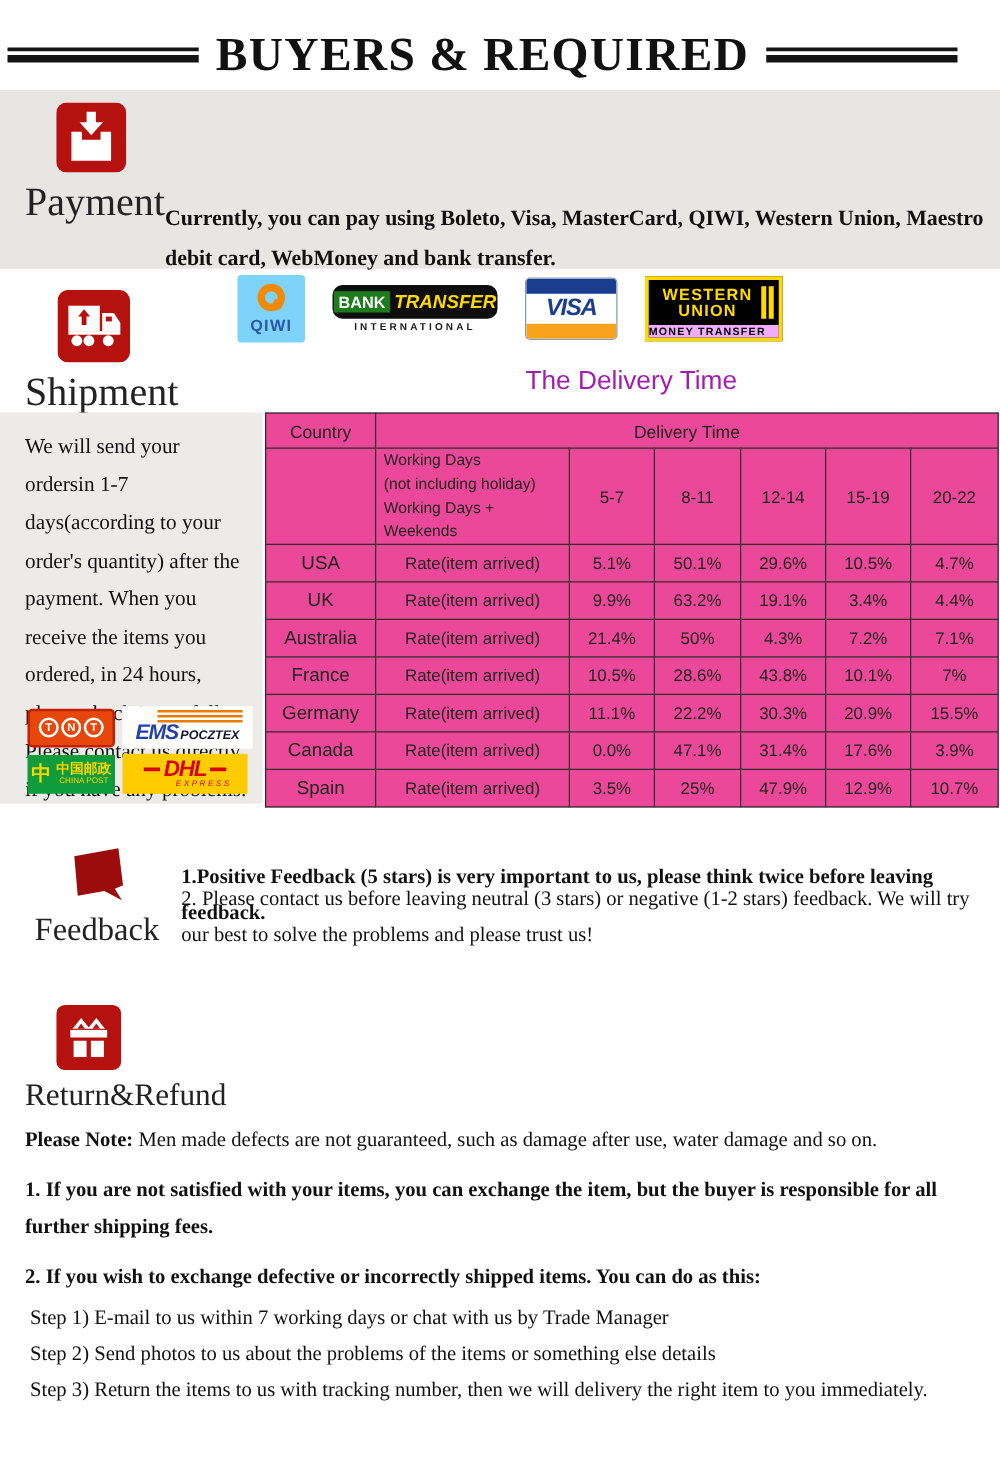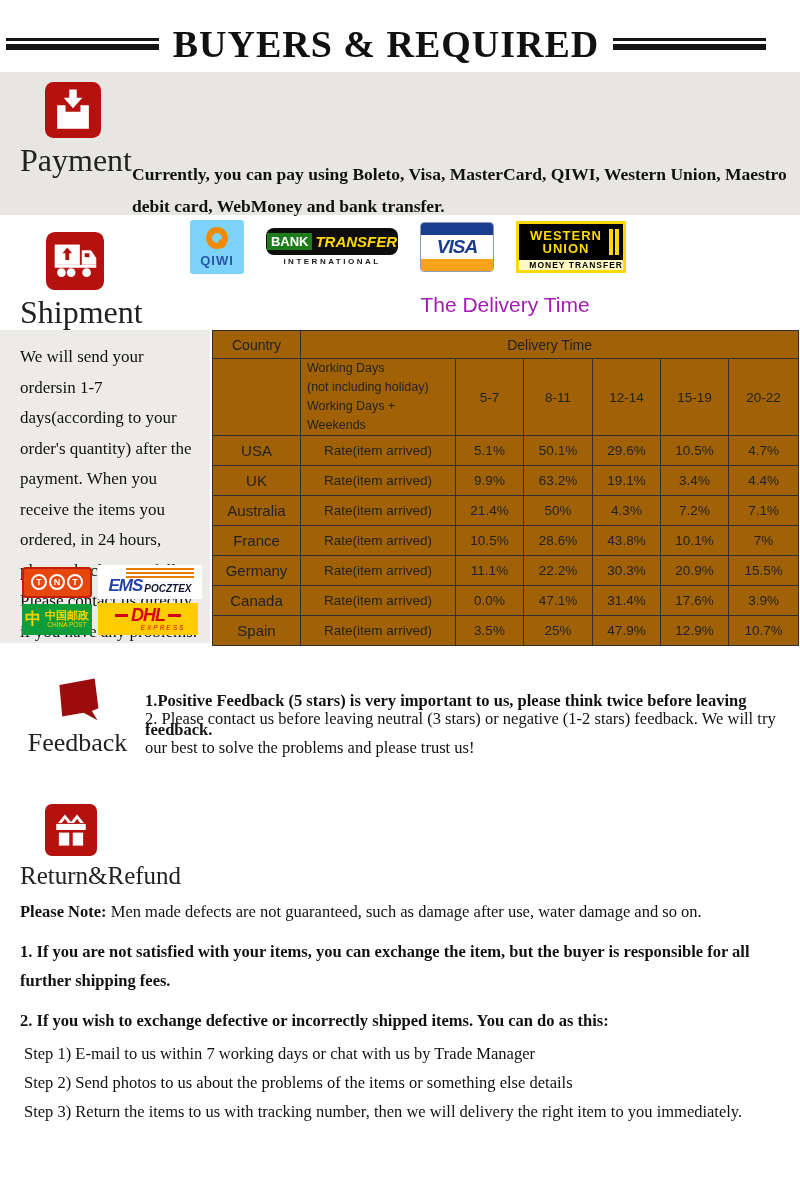--- a/index.html
+++ b/index.html
@@ -35,21 +35,21 @@
   .visa-box { width:74px; height:50px; background:#fff; border:1px solid #8c9bb5; border-radius:4px; overflow:hidden; display:flex; flex-direction:column; }
   .visa-top { height:12px; background:#1b3d8f; }
   .visa-mid { flex:1; display:flex; align-items:center; justify-content:center; font-family:"Liberation Sans",sans-serif; font-weight:bold; font-style:italic; font-size:19px; color:#1b3d8f; letter-spacing:-1px; }
   .visa-bot { height:12px; background:#f9a21b; }
 
   .wu-box { width:110px; height:52px; background:#000; border:3px solid #ffd900; display:flex; flex-direction:column; }
   .wu-top { flex:1; display:flex; align-items:center; padding:1px 4px; }
   .wu-words { flex:1; text-align:center; color:#ffd900; font-family:"Liberation Sans",sans-serif; font-weight:bold; font-size:13px; line-height:13px; letter-spacing:1px; }
   .wu-bars { display:flex; gap:2px; height:26px; }
   .wu-bars span { width:4px; background:#ffd900; }
-  .wu-bot { background:#fef9c3; color:#000; font-family:"Liberation Sans",sans-serif; font-weight:bold; font-size:8.5px; text-align:right; padding:0 0; letter-spacing:1px; }
+  .wu-bot { background:#f0abfc; color:#000; font-family:"Liberation Sans",sans-serif; font-weight:bold; font-size:8.5px; text-align:left; padding:0 0; letter-spacing:1px; }
 
   
   .delivery-title { position:absolute; top:293px; left:212px; width:586px; text-align:center;
       font-family:"Liberation Sans",sans-serif; font-size:21px; color:#a21caf; }
 
   
   .side-col { position:absolute; top:330px; left:0; width:210px; height:313px; background:#edebe8; }
   .side-note { padding:12px 8px 0 20px; font-size:17px; line-height:30.5px; }
   .carrier-grid { position:absolute; left:22px; bottom:8px; width:186px; display:grid; grid-template-columns:72px 106px; grid-gap:4px; align-items:center; }
 
@@ -69,21 +69,21 @@
   .cp-en { color:#ffd400; font-size:6.5px; line-height:8px; font-family:"Liberation Sans",sans-serif; }
 
   .dhl-box { width:100px; height:32px; background:#ffcc00; display:flex; flex-direction:column; align-items:center; justify-content:center; }
   .dhl-row { display:flex; align-items:center; gap:3px; }
   .dhl-dash { width:13px; height:3.5px; background:#d40511; }
   .dhl-word { color:#d40511; font-family:"Liberation Sans",sans-serif; font-weight:bold; font-style:italic; font-size:18px; line-height:17px; letter-spacing:-1px; }
   .dhl-sub { color:#d40511; font-family:"Liberation Sans",sans-serif; font-style:italic; font-size:6.5px; letter-spacing:2px; margin-left:30px; }
 
   
   .dtable { position:absolute; top:330px; left:212px; border-collapse:collapse; table-layout:fixed; width:586px;
-      font-family:"Liberation Sans",sans-serif; font-size:13.5px; color:#222; background:#a16207; }
+      font-family:"Liberation Sans",sans-serif; font-size:13.5px; color:#222; background:#ec4899; }
   .dtable td { border:1.5px solid #2f2f2f; text-align:center; padding:0 2px; }
   .dtable .h1 td { height:28px; font-size:14px; }
   .dtable .h2 td { height:64px; }
   .dtable .wd-cell { text-align:left; font-size:12.5px; line-height:19px; padding-left:6px; }
   .dtable .drow td { height:30px; }
   .dtable .country-big { font-size:15px; }
 
   
   .fb-text { position:absolute; left:145px; width:648px; font-size:16.5px; line-height:29px; }
 

